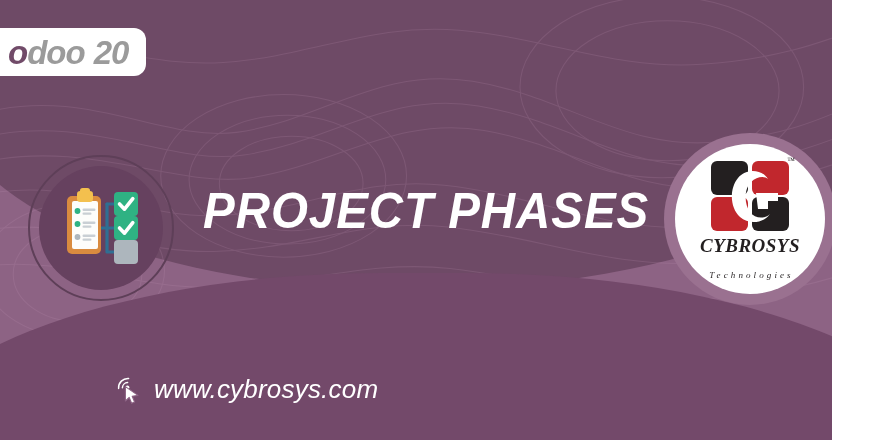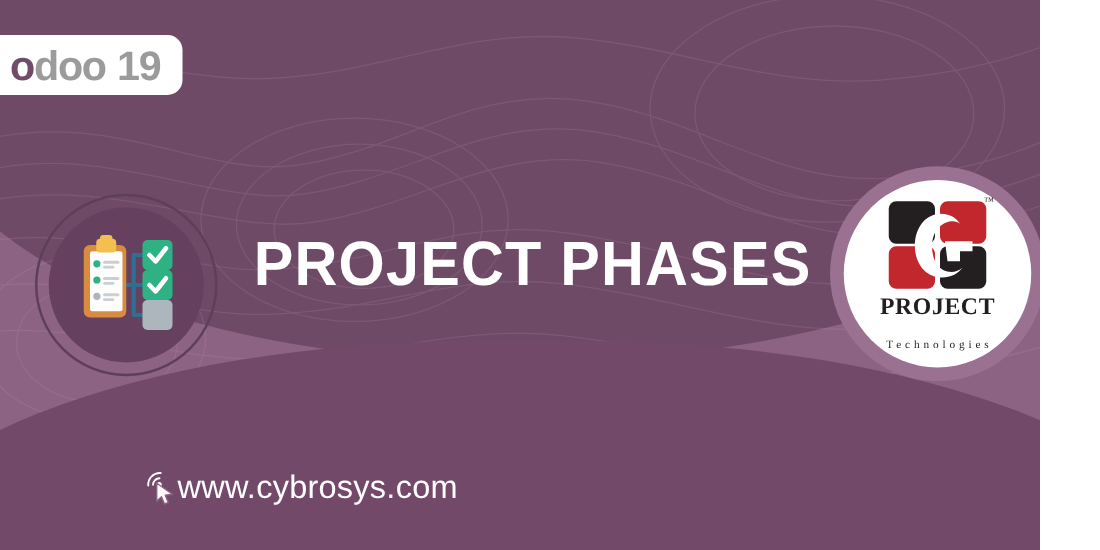--- a/index.html
+++ b/index.html
@@ -10,20 +10,21 @@
   body {
     font-family: "Liberation Sans", sans-serif;
   }
 
   .banner {
     position: relative;
     width: 832px;
     height: 440px;
     overflow: hidden;
     background: #8d6384;
+    font-style: italic;
   }
 
   
   .bg-base {
     position: absolute;
     inset: 0;
     background: #8d6384;
   }
 
   .bg-topo {
@@ -178,21 +179,21 @@
     padding-left: 3px;
   }
 
   
   .footer-url {
     position: absolute;
     left: 114px;
     top: 374px;
     display: flex;
     align-items: center;
-    gap: 0;
+    gap: 12px;
   }
   .footer-url .url-text {
     font-size: 26px;
     color: #ffffff;
     letter-spacing: .2px;
     line-height: 1;
     font-weight: 300;
   }
 </style>
 </head>
@@ -226,21 +227,21 @@
       <ellipse cx="706" cy="96" rx="118" ry="74"></ellipse>
       <ellipse cx="78" cy="286" rx="96" ry="70"></ellipse>
       <ellipse cx="82" cy="290" rx="68" ry="50"></ellipse>
     </g>
   </svg>
 
   <div class="bg-bottom-wave"></div>
 
   <div class="odoo-badge">
     <span class="odoo-word"><span class="first-o">o</span><span>doo</span></span>
-    <span class="odoo-ver">19</span>
+    <span class="odoo-ver">20</span>
   </div>
 
   <div class="icon-medallion">
     <div class="inner-disc">
       <svg width="92" height="92" viewBox="0 0 92 92" aria-hidden="true">
 
         <g stroke="#2f6f93" stroke-width="3.2" fill="none" stroke-linecap="round" stroke-linejoin="round">
           <path d="M41,46 L52,46"></path>
           <path d="M52,46 L52,22"></path>
           <path d="M52,22 L59,22"></path>
@@ -283,21 +284,21 @@
         <span class="cyb-tm">™</span>
         <svg width="84" height="74" viewBox="0 0 84 74" aria-hidden="true">
           <rect x="3" y="2" width="37" height="34" rx="6" fill="#231f20"></rect>
           <rect x="44" y="2" width="37" height="34" rx="6" fill="#c1272d"></rect>
           <rect x="3" y="38" width="37" height="34" rx="6" fill="#c1272d"></rect>
           <rect x="44" y="38" width="37" height="34" rx="6" fill="#231f20"></rect>
           <path d="M60,20 C54,10 38,9 30,19 C21,30 22,49 32,58 C41,66 56,64 62,55 C57,60 47,60 42,53 C36,45 36,30 43,23 C49,17 57,17 60,20 Z" fill="#ffffff"></path>
           <path d="M48,34 L70,34 L70,42 L60,42 L60,50 L50,50 Z" fill="#ffffff"></path>
         </svg>
       </div>
-      <div class="cyb-name">PROJECT</div>
+      <div class="cyb-name">CYBROSYS</div>
       <div class="cyb-sub">Technologies</div>
     </div>
   </div>
 
   <div class="footer-url">
     <svg width="28" height="30" viewBox="0 0 28 30" aria-hidden="true">
       <path d="M14.6,4.4 A9.4,9.4 0 0 0 4.6,14.4" stroke="#ffffff" stroke-width="1.5" fill="none" stroke-linecap="round"></path>
       <path d="M13.6,8.6 A5.4,5.4 0 0 0 8.4,13.8" stroke="#ffffff" stroke-width="1.5" fill="none" stroke-linecap="round"></path>
       <circle cx="13.4" cy="13.6" r="2" fill="#ffffff"></circle>
       <path d="M11.4,12.6 L24,21.4 L18.2,22.2 L20.6,28 L17.6,29.2 L15.2,23.4 L11.4,27 Z" fill="#ffffff" stroke="#8d6384" stroke-width="1.1" stroke-linejoin="round"></path>

